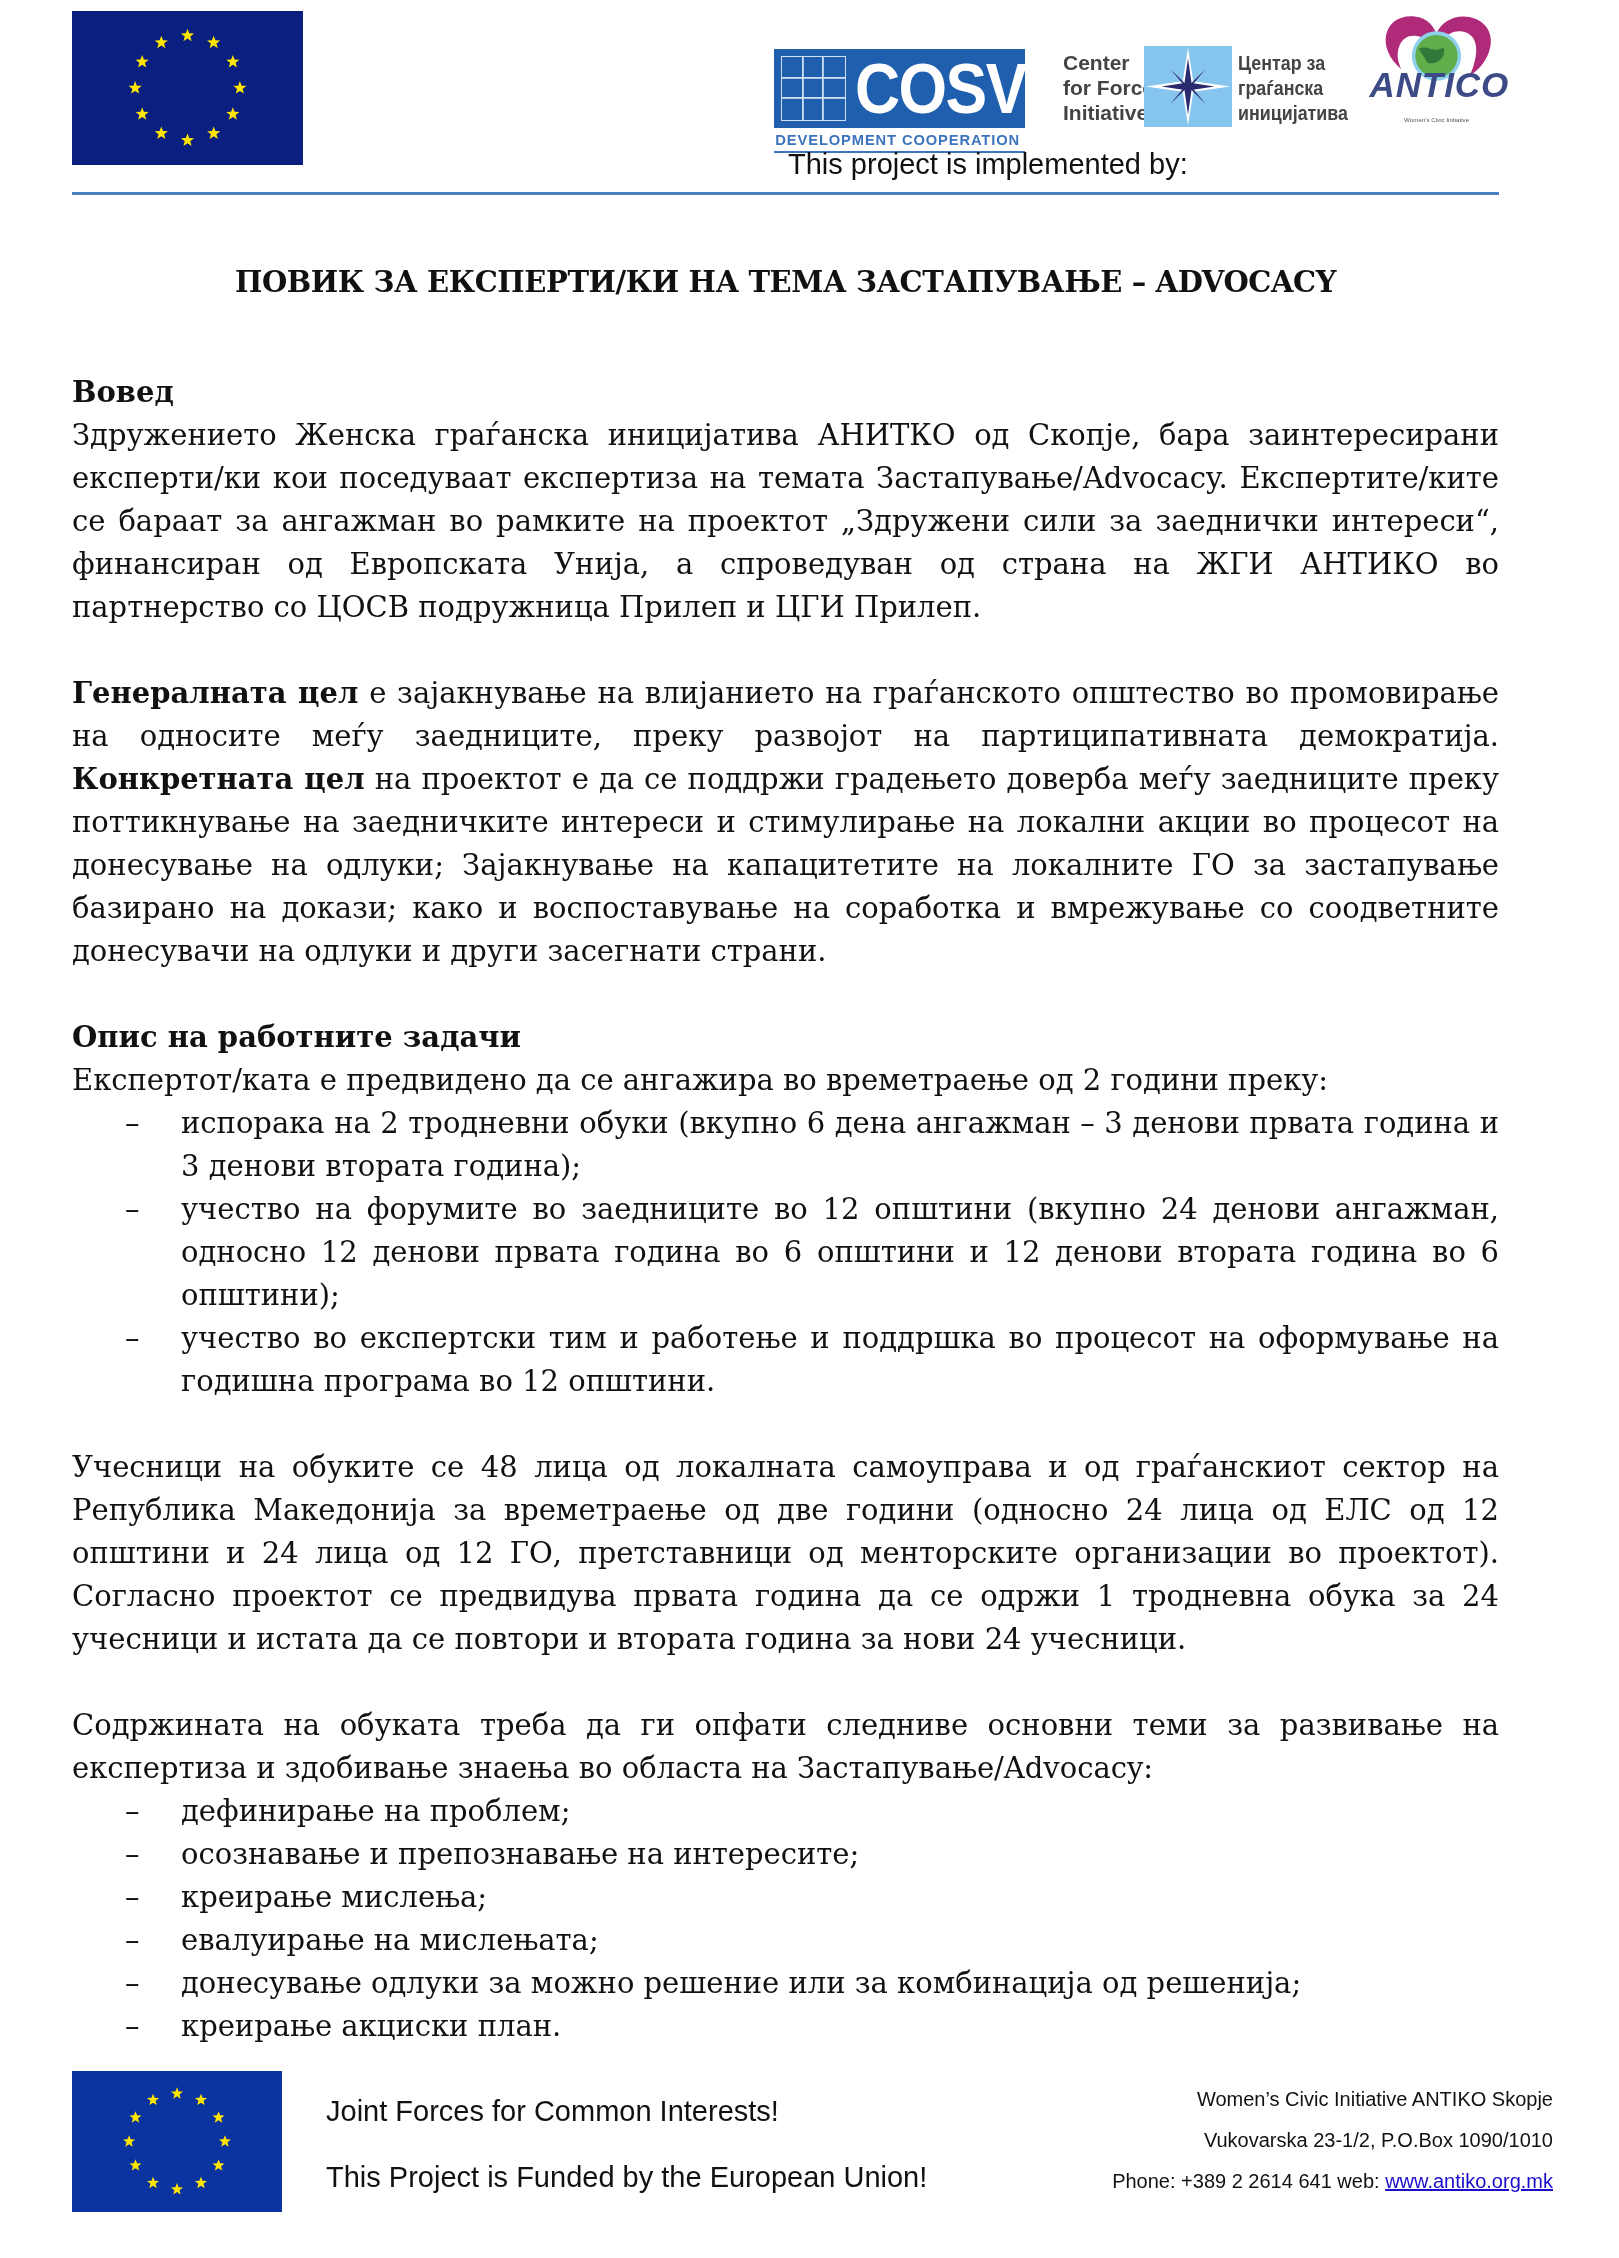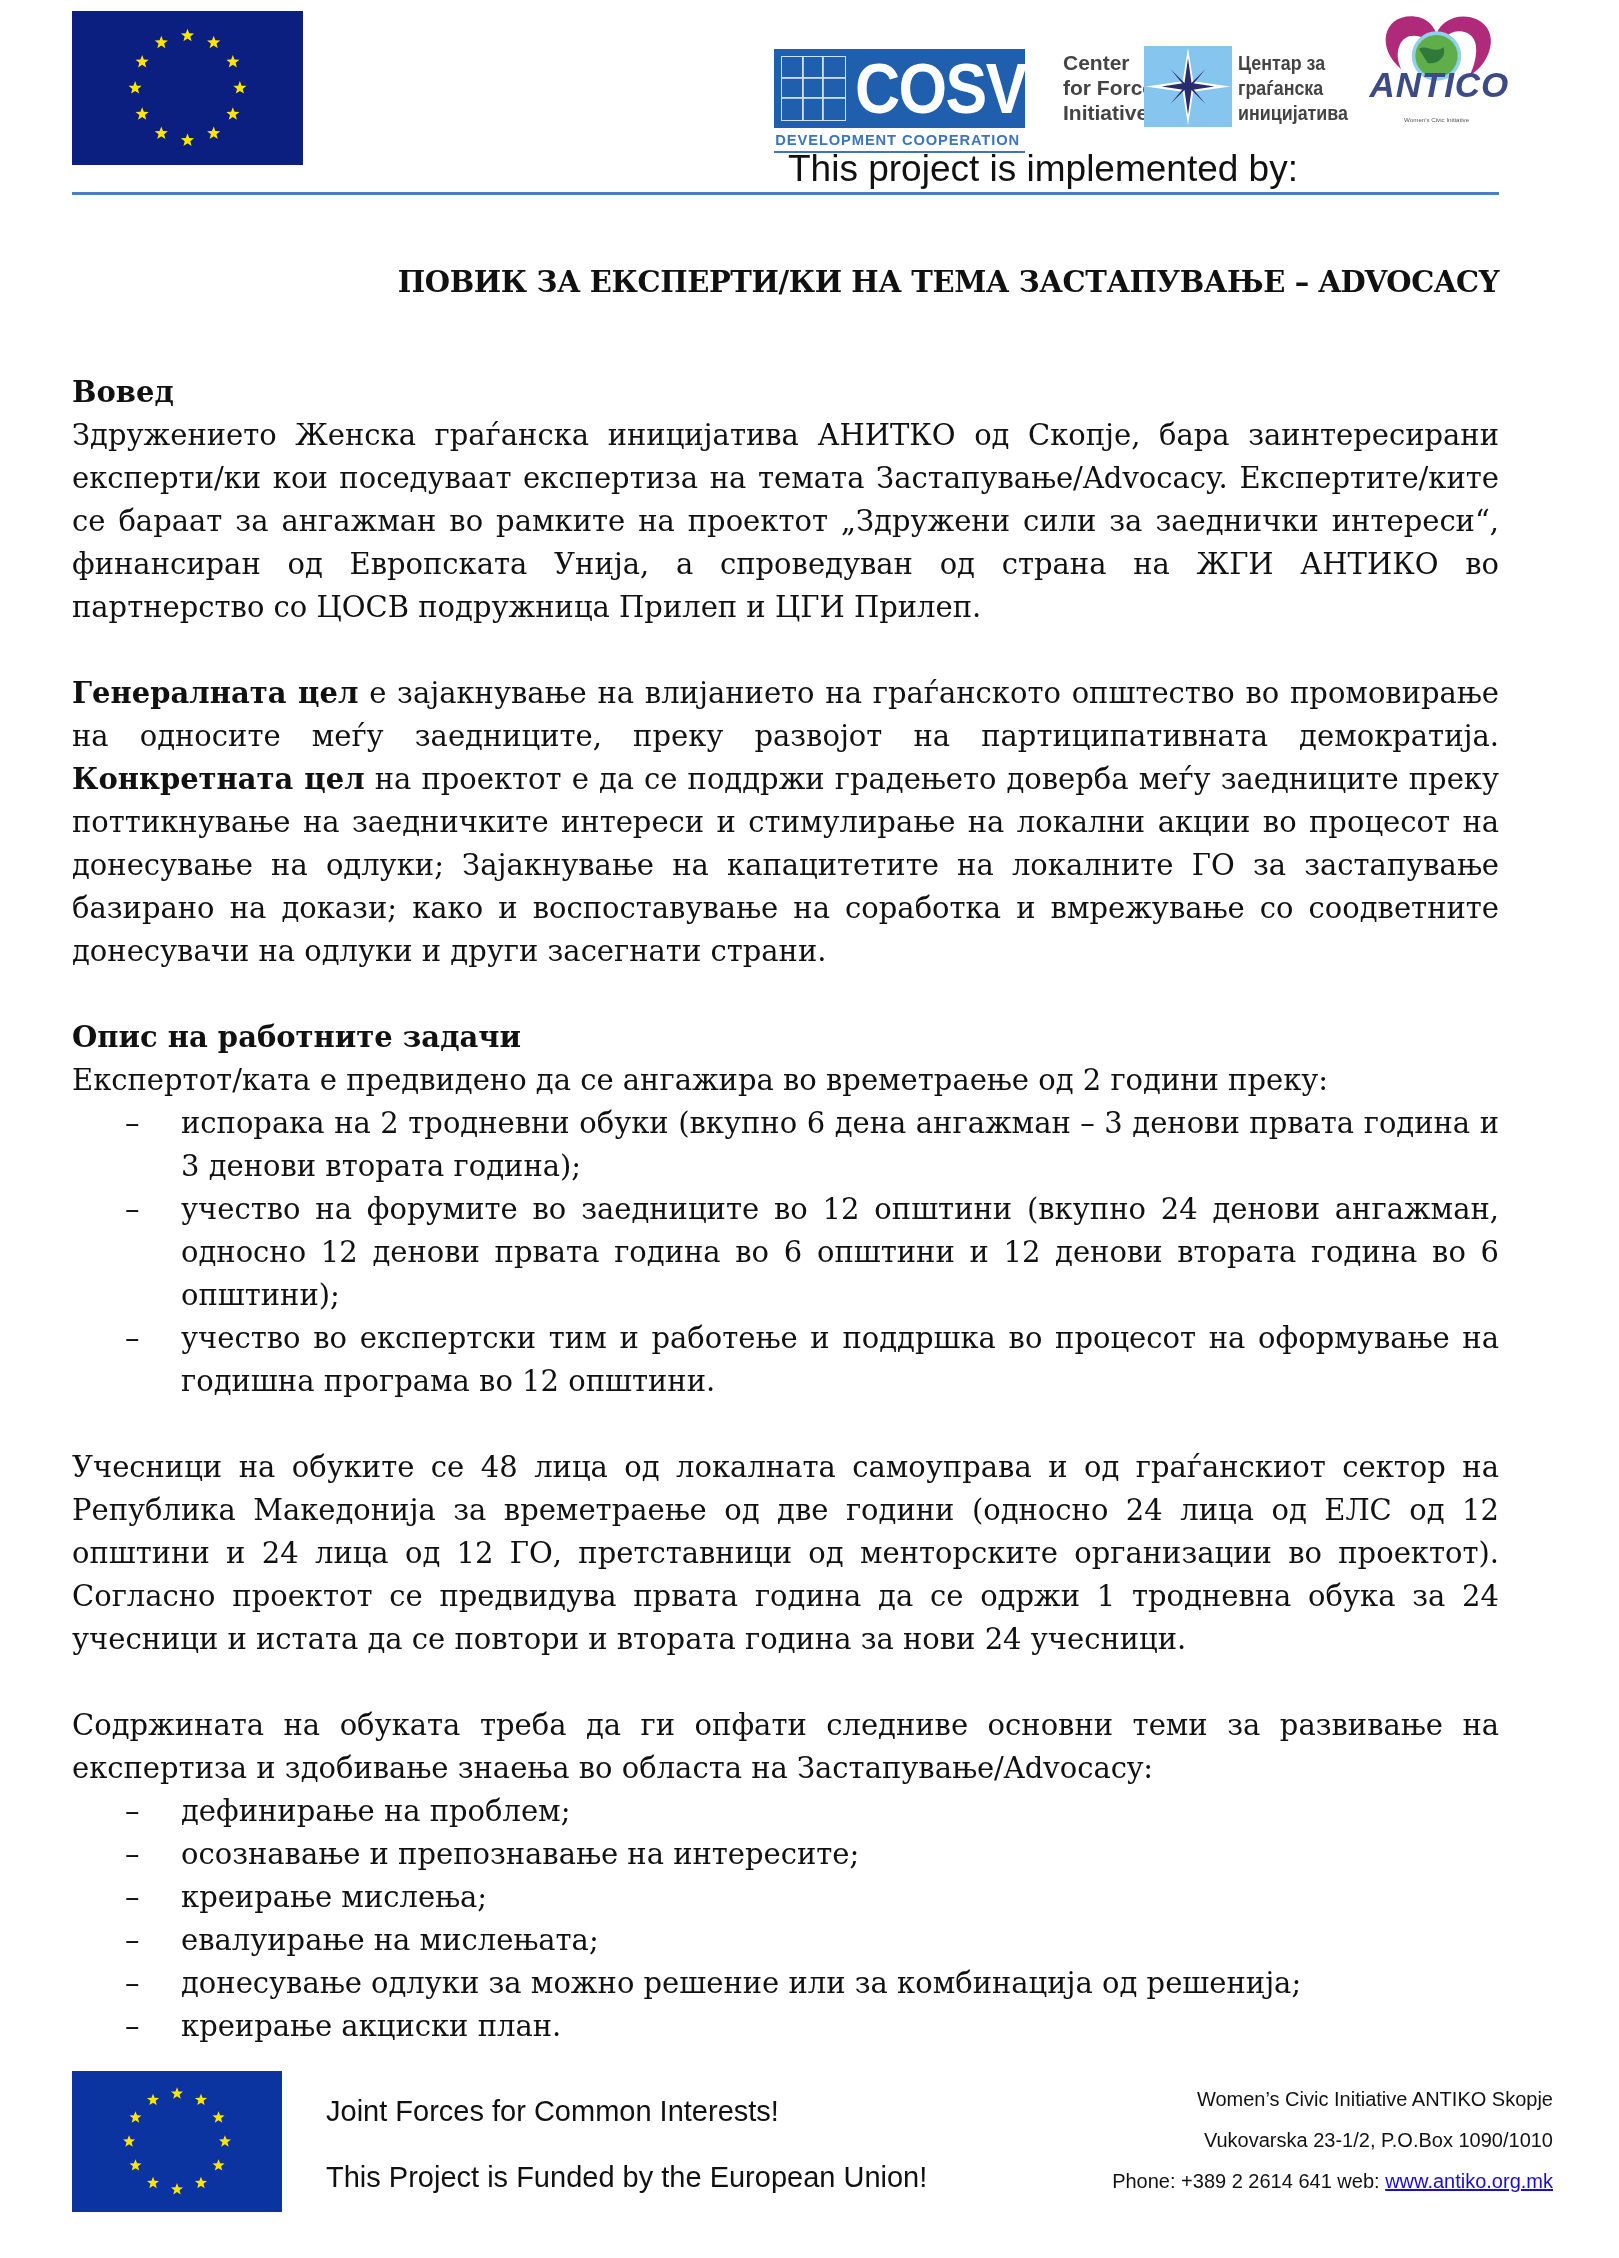--- a/index.html
+++ b/index.html
@@ -36,26 +36,26 @@
   .cci .en { left: 0; }
   .cci .mk { left: 175px; transform: scaleX(0.85); transform-origin: left; }
   .cci .star { position: absolute; left: 81px; top: 0; width: 88px; height: 81px; background: #86c6ee; }
 
   .antico { left: 1366px; top: 12.4px; width: 141px; height: 132px; }
   .antico .word { position: absolute; left: 3.5px; top: 53px; font-family: "Liberation Sans", sans-serif;
                   font-weight: bold; font-size: 35px; color: #3c4a86; letter-spacing: 0.9px; font-style: italic; }
   .antico .tag { position: absolute; left: 17.6px; top: 104px; width: 106px; font-family: "Liberation Sans", sans-serif;
                  font-size: 6.2px; line-height: 8px; color: #555; text-align: center; }
 
-  .implemented { left: 788px; top: 148px; font-family: "Liberation Sans", sans-serif; font-size: 37px;
+  .implemented { left: 788px; top: 148px; font-family: "Liberation Sans", sans-serif; font-size: 29px;
                  color: #111; white-space: nowrap; }
   .header-rule { left: 72px; top: 192px; width: 1427px; height: 2.6px; background: #4a7fc0; }
 
   
-  .title { left: 72px; top: 265px; width: 1427px; text-align: right; font-weight: bold;
+  .title { left: 72px; top: 265px; width: 1427px; text-align: center; font-weight: bold;
            font-size: 29px; letter-spacing: -0.4px; }
   .content { left: 72px; top: 371px; width: 1427px; font-size: 29px; line-height: 43px; }
   .content p { margin: 0; text-align: justify; text-align-last: left; }
   .content h3 { margin: 0; font-size: 29px; font-weight: bold; line-height: 43px; }
   .content .gap { height: 43px; }
   .content ul { list-style: none; margin: 0; padding: 0 0 0 109px; }
   .content li { position: relative; text-align: justify; text-align-last: left; }
   .content li .dash { position: absolute; left: -56px; top: 0; }
   b { font-weight: bold; }
 

